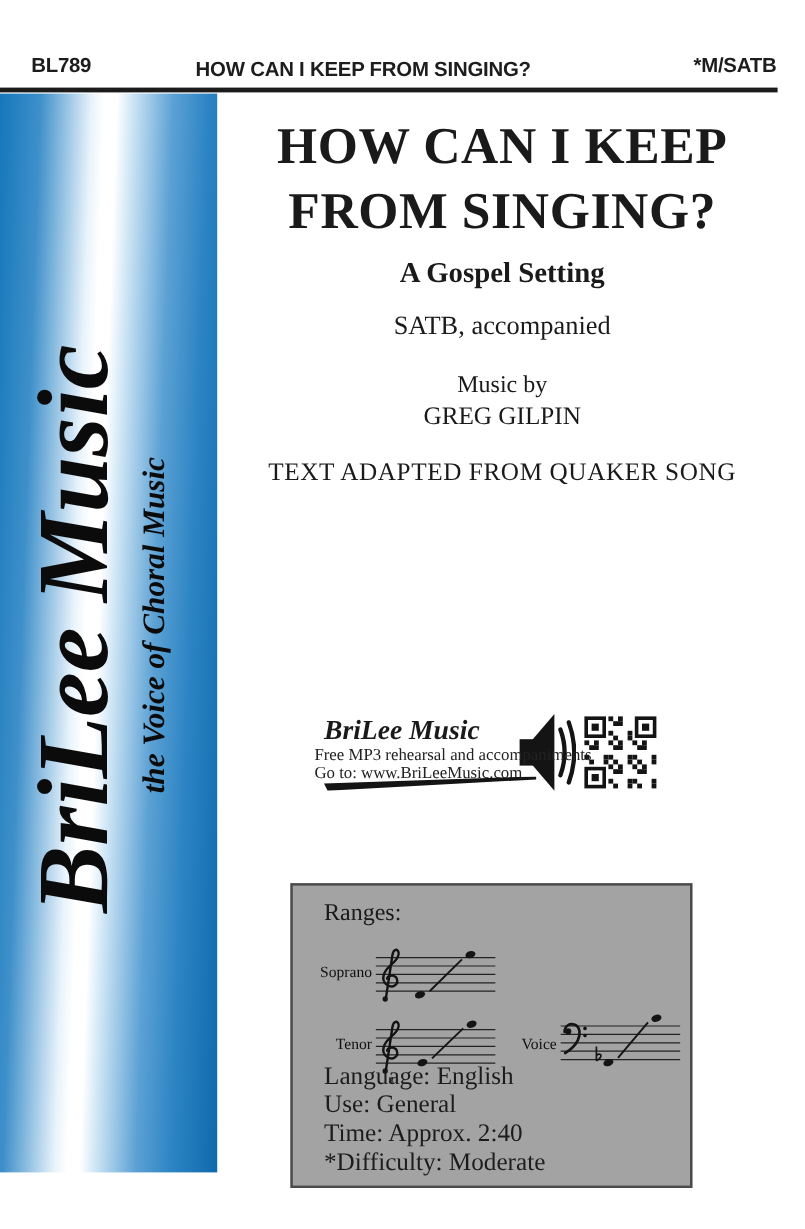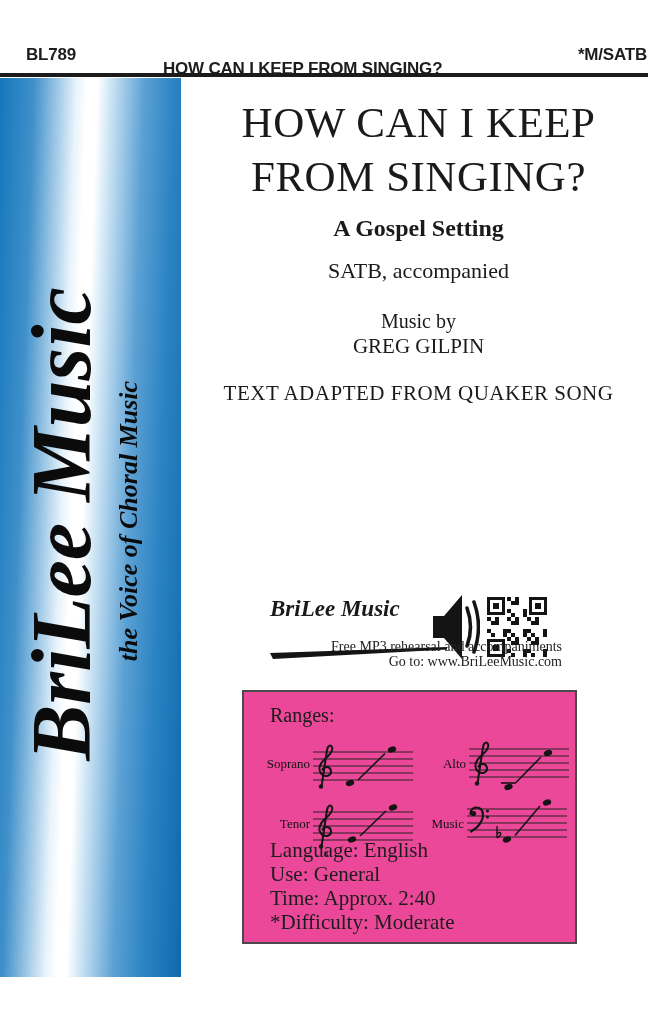--- a/index.html
+++ b/index.html
@@ -15,44 +15,44 @@
     background:linear-gradient(92deg,#1577bb 0%,#3f90ca 16%,#e8f3fb 36%,
        #ffffff 41%,#ffffff 46%,#cfe6f5 52%,#5ca1d4 68%,#2c84c4 82%,#0f69ad 100%);}
   .v-text{position:absolute;transform:rotate(-90deg);transform-origin:center;
           text-align:center;white-space:nowrap;color:#0b0b0b;}
   .brand-big{width:560px;height:110px;line-height:110px;left:-218px;top:391px;
              font-size:84px;font-weight:bold;font-style:italic;}
   .brand-small{width:340px;height:34px;line-height:34px;left:-41px;top:426px;
              font-size:26px;font-weight:bold;font-style:italic;}
   
   .center-col{left:166px;width:505px;text-align:center;white-space:nowrap;}
-  .main-title{top:96px;font-size:43px;font-weight:normal;line-height:54px;letter-spacing:0.5px;}
+  .main-title{top:96px;font-size:43px;font-weight:bold;line-height:54px;letter-spacing:0.5px;}
   .subtitle{top:215px;font-size:24px;font-weight:bold;}
   .voicing{top:258px;font-size:22px;}
   .credit{top:310px;font-size:20px;}
   .composer{top:334px;font-size:21px;}
   .textsource{top:381px;font-size:21px;letter-spacing:0.5px;}
   
   .promo{left:270px;top:590px;width:290px;height:70px;}
   .logo1{font-size:23px;font-weight:bold;font-style:italic;line-height:23px;position:absolute;left:0;top:7px;width:165px;}
   .logo2{font-size:29px;font-weight:bold;line-height:29px;position:absolute;left:0;top:27px;width:165px;letter-spacing:-0.5px;}
-  .promo-lines{left:262px;top:639px;width:300px;text-align:right;font-size:14px;line-height:15px;color:#222;}
-  
-  .rbox{left:242px;top:690px;width:331px;height:250px;border:2px solid #4a4a4a;background:#ec4899;}
+  .promo-lines{left:262px;top:622px;width:300px;text-align:left;font-size:14px;line-height:15px;color:#222;}
+  
+  .rbox{left:242px;top:736px;width:331px;height:250px;border:2px solid #4a4a4a;background:#a3a3a3;}
   .rhead{position:absolute;left:26px;top:12px;font-size:20px;}
   .voice{position:absolute;display:flex;align-items:flex-start;}
   .vlabel{font-size:13px;width:46px;text-align:right;padding-right:3px;color:#111;}
   .details{position:absolute;left:26px;top:146px;font-size:21px;line-height:24px;color:#1c1c1c;}
   svg{display:block;}
 </style>
 </head>
 <body>
 
 <div class="abs hdr" style="left:26px;top:45px;">BL789</div>
-<div class="abs hdr" style="left:163px;top:59px;">HOW CAN I KEEP FROM SINGING?</div>
+<div class="abs hdr" style="left:163px;top:48px;">HOW CAN I KEEP FROM SINGING?</div>
 <div class="abs hdr" style="right:24px;top:45px;">*M/SATB</div>
 <div class="abs rule"></div>
 
 <div class="abs sidebar">
   <div class="v-text brand-big">BriLee Music</div>
   <div class="v-text brand-small">the Voice of Choral Music</div>
 </div>
 
 <div class="abs center-col main-title">
   <div>HOW CAN I KEEP</div>
@@ -162,41 +162,20 @@
         <path d="M8.5 46.5 L14 10 C14.8 5 18.5 4 19.2 8 C19.8 11.5 16.5 15 12.5 18.5"></path>
         <path d="M12.5 18.5 C6.5 23.5 4.5 30 8.5 34 C12.5 38 18.5 35.5 18 31 C17.5 26.5 11.5 25.5 9.5 29.5"></path>
       </g>
       <circle cx="8" cy="46.5" r="2.2" fill="#141414"></circle>
       <ellipse cx="37" cy="43" rx="4.3" ry="2.9" transform="rotate(-18 37 43)" fill="#141414"></ellipse>
       <ellipse cx="79" cy="9.5" rx="4.3" ry="2.9" transform="rotate(-18 79 9.5)" fill="#141414"></ellipse>
       <line x1="45" y1="40" x2="72" y2="13.5" stroke="#141414" stroke-width="1.6"></line>
     </svg>
   </div>
 
-  <div class="voice" style="left:176px;top:45px;">
-    <div class="vlabel" style="margin-top:19px;">Alto</div>
-    <svg width="100" height="56" viewBox="0 0 100 56">
-      <g stroke="#222" stroke-width="1">
-        <line x1="0" y1="12" x2="100" y2="12"></line>
-          <line x1="0" y1="19" x2="100" y2="19"></line>
-        <line x1="0" y1="26" x2="100" y2="26"></line>
-          <line x1="0" y1="33" x2="100" y2="33"></line>
-        <line x1="0" y1="40" x2="100" y2="40"></line>
-      </g>
-      <g stroke="#141414" fill="none" stroke-width="2" stroke-linecap="round">
-        <path d="M8.5 46.5 L14 10 C14.8 5 18.5 4 19.2 8 C19.8 11.5 16.5 15 12.5 18.5"></path>
-        <path d="M12.5 18.5 C6.5 23.5 4.5 30 8.5 34 C12.5 38 18.5 35.5 18 31 C17.5 26.5 11.5 25.5 9.5 29.5"></path>
-      </g>
-      <circle cx="8" cy="46.5" r="2.2" fill="#141414"></circle>
-      <line x1="32" y1="46" x2="47" y2="46" stroke="#141414" stroke-width="1.6"></line>
-      <ellipse cx="39.5" cy="50" rx="4.3" ry="2.9" transform="rotate(-18 39.5 50)" fill="#141414"></ellipse>
-      <ellipse cx="79" cy="16" rx="4.3" ry="2.9" transform="rotate(-18 79 16)" fill="#141414"></ellipse>
-      <line x1="47" y1="45.5" x2="72" y2="20" stroke="#141414" stroke-width="1.6"></line>
-    </svg>
-  </div>
 
   <div class="voice" style="left:20px;top:108px;">
     <div class="vlabel" style="margin-top:16px;">Tenor</div>
     <svg width="100" height="58" viewBox="0 0 100 58">
       <g stroke="#222" stroke-width="1">
         <line x1="0" y1="12" x2="100" y2="12"></line>
           <line x1="0" y1="19" x2="100" y2="19"></line>
         <line x1="0" y1="26" x2="100" y2="26"></line>
           <line x1="0" y1="33" x2="100" y2="33"></line>
         <line x1="0" y1="40" x2="100" y2="40"></line>
@@ -207,21 +186,21 @@
       </g>
       <circle cx="8" cy="46.5" r="2.2" fill="#141414"></circle>
       <text x="13" y="57" font-size="9" font-family="Liberation Serif, serif" fill="#141414" text-anchor="middle">8</text>
       <ellipse cx="39" cy="39.5" rx="4.3" ry="2.9" transform="rotate(-18 39 39.5)" fill="#141414"></ellipse>
       <ellipse cx="80" cy="7.5" rx="4.3" ry="2.9" transform="rotate(-18 80 7.5)" fill="#141414"></ellipse>
       <line x1="47" y1="36" x2="73" y2="11" stroke="#141414" stroke-width="1.6"></line>
     </svg>
   </div>
 
   <div class="voice" style="left:174px;top:105px;">
-    <div class="vlabel" style="margin-top:19px;">Music</div>
+    <div class="vlabel" style="margin-top:19px;">Voice</div>
     <svg width="100" height="56" viewBox="0 0 100 56">
       <g stroke="#222" stroke-width="1">
         <line x1="0" y1="12" x2="100" y2="12"></line>
           <line x1="0" y1="19" x2="100" y2="19"></line>
         <line x1="0" y1="26" x2="100" y2="26"></line>
           <line x1="0" y1="33" x2="100" y2="33"></line>
         <line x1="0" y1="40" x2="100" y2="40"></line>
       </g>
       <g>
         <circle cx="6.5" cy="16.5" r="2.6" fill="#141414"></circle>

